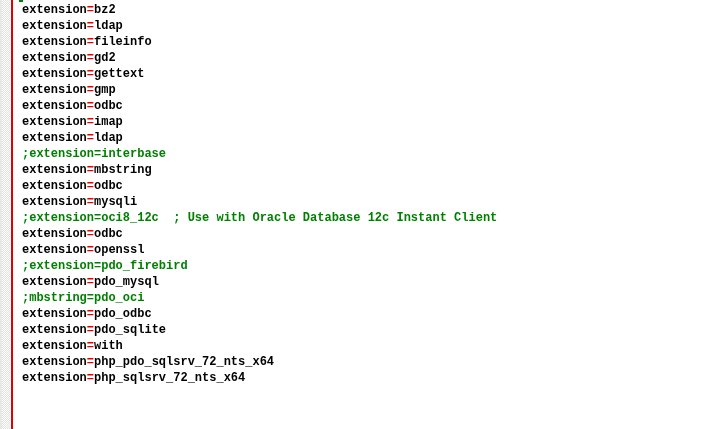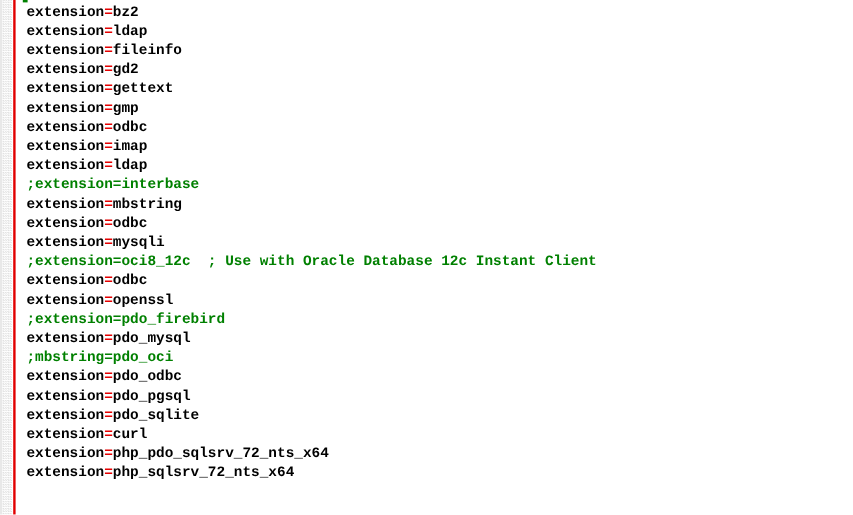--- a/index.html
+++ b/index.html
@@ -86,20 +86,19 @@
         <div class="line directive"><span>extension</span><span class="assign">=</span><span>mbstring</span></div>
         <div class="line directive"><span>extension</span><span class="assign">=</span><span>odbc</span></div>
         <div class="line directive"><span>extension</span><span class="assign">=</span><span>mysqli</span></div>
         <div class="line comment">;extension=oci8_12c  ; Use with Oracle Database 12c Instant Client</div>
         <div class="line directive"><span>extension</span><span class="assign">=</span><span>odbc</span></div>
         <div class="line directive"><span>extension</span><span class="assign">=</span><span>openssl</span></div>
         <div class="line comment">;extension=pdo_firebird</div>
         <div class="line directive"><span>extension</span><span class="assign">=</span><span>pdo_mysql</span></div>
         <div class="line comment">;mbstring=pdo_oci</div>
         <div class="line directive"><span>extension</span><span class="assign">=</span><span>pdo_odbc</span></div>
-        <div class="line directive"><span>extension</span><span class="assign">=</span><span>pdo_pgsql</span></div>
         <div class="line directive"><span>extension</span><span class="assign">=</span><span>pdo_sqlite</span></div>
-        <div class="line directive"><span>extension</span><span class="assign">=</span><span>curl</span></div>
+        <div class="line directive"><span>extension</span><span class="assign">=</span><span>with</span></div>
         <div class="line directive"><span>extension</span><span class="assign">=</span><span>php_pdo_sqlsrv_72_nts_x64</span></div>
         <div class="line directive"><span>extension</span><span class="assign">=</span><span>php_sqlsrv_72_nts_x64</span></div>
       </div>
   </div>
 </div>
 
 </body></html>

